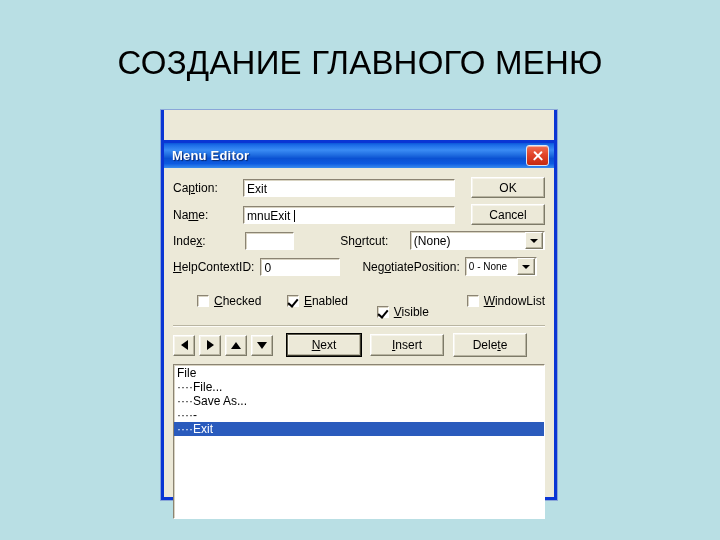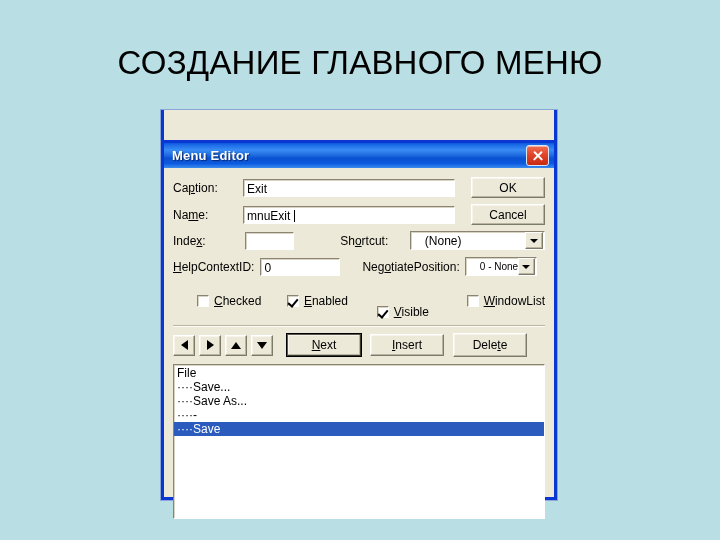--- a/index.html
+++ b/index.html
@@ -161,21 +161,21 @@
   .combo {
     background: #ffffff;
     border: 1px solid;
     border-color: #8b8473 #ffffff #ffffff #8b8473;
     box-shadow: inset 1px 1px 0 #d8d3c2;
     height: 19px;
     display: flex;
     align-items: center;
     box-sizing: border-box;
     font-size: 12px;
-    padding-left: 14px;
+    padding-left: 3px;
     color: #000;
   }
   .combo .val { flex: 1; white-space: nowrap; }
   .combo .arrowbtn {
     width: 16px;
     height: 15px;
     margin-right: 1px;
     background: #ece9d8;
     border: 1px solid;
     border-color: #ffffff #7d7a68 #7d7a68 #ffffff;
@@ -362,20 +362,20 @@
       <div class="btn" style="width:74px;height:22px;margin-right:9px;">
         <span><u>I</u>nsert</span>
       </div>
       <div class="btn" style="width:74px;height:24px;">
         <span>Dele<u>t</u>e</span>
       </div>
     </div>
 
     <div id="menu-list">
         <div class="list-item">File</div>
-        <div class="list-item">····Save...</div>
+        <div class="list-item">····File...</div>
         <div class="list-item">····Save As...</div>
         <div class="list-item">····-</div>
-        <div class="list-item selected" style="background: rgb(42, 91, 189);">····Save</div>
+        <div class="list-item selected" style="background: rgb(42, 91, 189);">····Exit</div>
       </div>
 
   </div>
 </div>
 
 </body></html>

